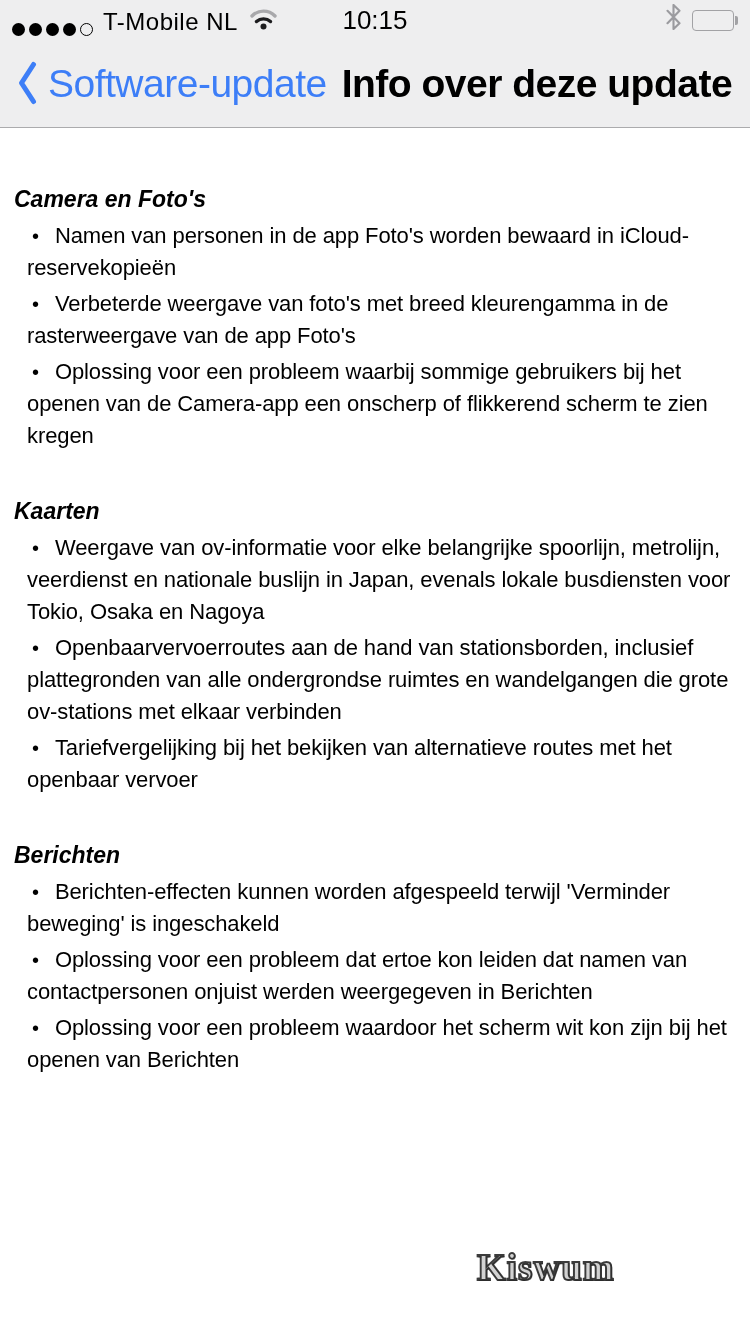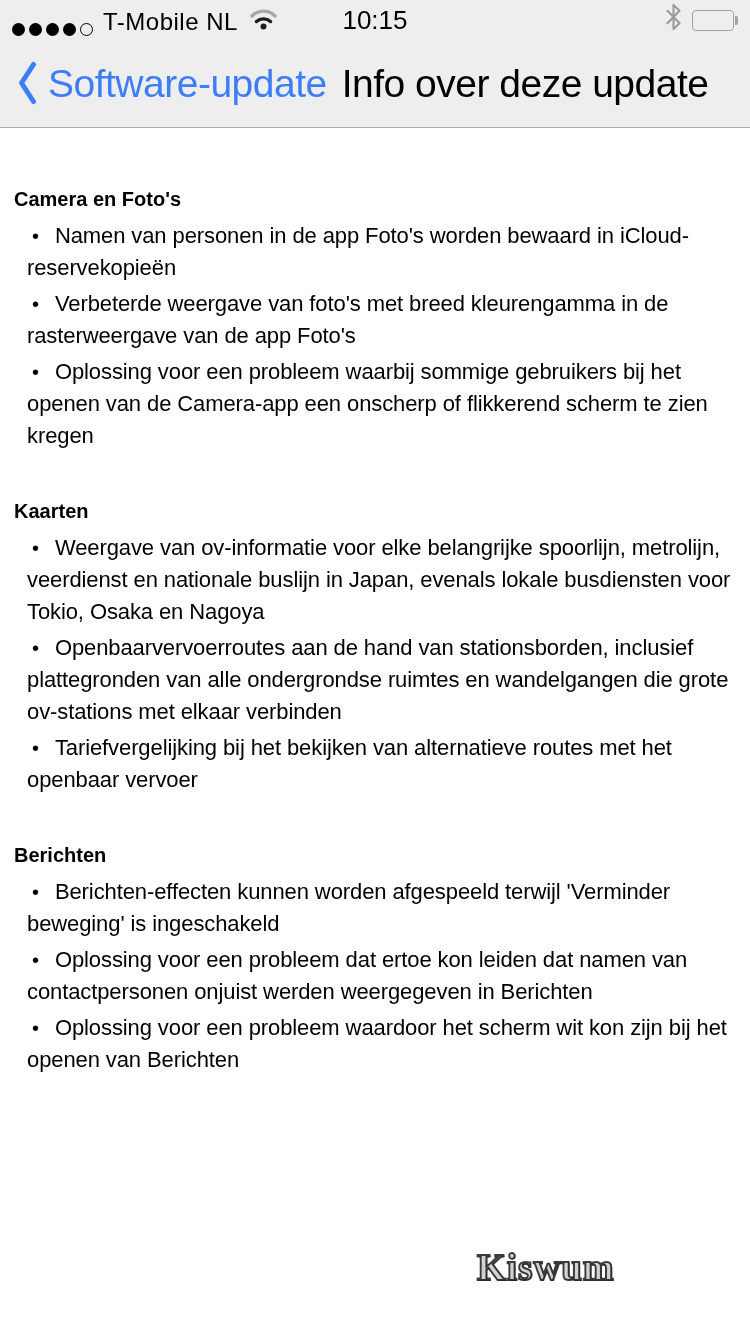--- a/index.html
+++ b/index.html
@@ -50,34 +50,35 @@
     height:87px;
     display:flex;align-items:center;
     padding-left:18px;
   }
   .back-btn{display:flex;align-items:center;cursor:pointer;text-decoration:none;}
   .back-chevron{flex:0 0 auto;margin-top:2px;}
   .back-label{
     font-size:39px;color:#3d7ef7;margin-left:11px;letter-spacing:-.5px;
   }
   .nav-title{
-    font-size:39px;font-weight:normal;color:#000;margin-left:15px;letter-spacing:-.5px;
+    font-size:39px;font-weight:bold;color:#000;margin-left:15px;letter-spacing:-.5px;
     white-space:nowrap;
   }
   
   .content{
     position:absolute;top:128px;left:0;right:0;bottom:0;
     background:#fff;
     padding:55px 13px 0 14px;
     color:#000;
     overflow:hidden;
   }
   .section-heading{
-    font-size:20px;line-height:33px;font-weight:bold;
+    font-size:23px;line-height:33px;font-weight:bold;
     margin:43px 0 0 0;
+    font-style:italic;
   }
   .section:first-child .section-heading{margin-top:0;}
   ul.bullets{
     list-style:none;
     margin:0 0 0 13px;padding:0;
   }
   ul.bullets li{
     font-size:22px;line-height:32px;
     margin-top:4px;
     letter-spacing:-.1px;

